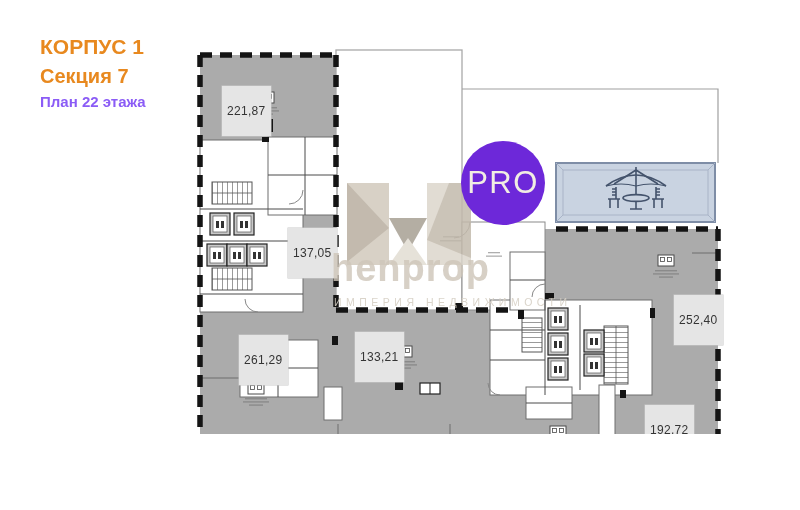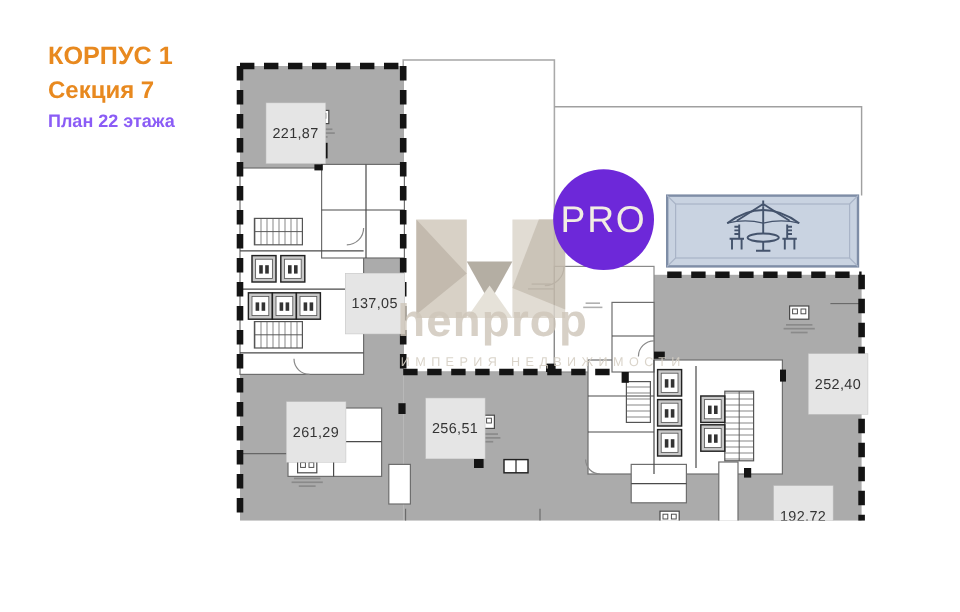--- a/index.html
+++ b/index.html
@@ -188,21 +188,21 @@
       <path d="M718,229 V455"></path>
       <path d="M556,229 H718"></path>
       <path d="M336,55 V310"></path>
       <path d="M336,310 H510"></path>
     </g>
   </svg>
 
   <div class="arealabel" style="left:222px;top:86px;">221,87</div>
   <div class="arealabel" style="left:288px;top:228px;">137,05</div>
   <div class="arealabel" style="left:219px;top:335px;margin-left:20px;">261,29</div>
-  <div class="arealabel" style="left:355px;top:332px;">256,51</div>
+  <div class="arealabel" style="left:355px;top:332px;">133,21</div>
   <div class="arealabel" style="left:674px;top:283px;margin-top:12px;">252,40</div>
   <div class="arealabel" style="left:645px;top:405px;">192,72</div>
 
   <div class="wm">
     <svg width="800" height="510" viewBox="0 0 800 510">
       <g opacity="0.85">
         <polygon points="347,183 389,183 389,265 347,265" fill="#D2CABD"></polygon>
         <polygon points="347,183 389,228 347,262" fill="#B9AFA1"></polygon>
         <polygon points="427,183 471,183 471,265 427,265" fill="#DCD6CC"></polygon>
         <polygon points="449,183 471,183 471,258 427,240" fill="#C3BAAC"></polygon>

